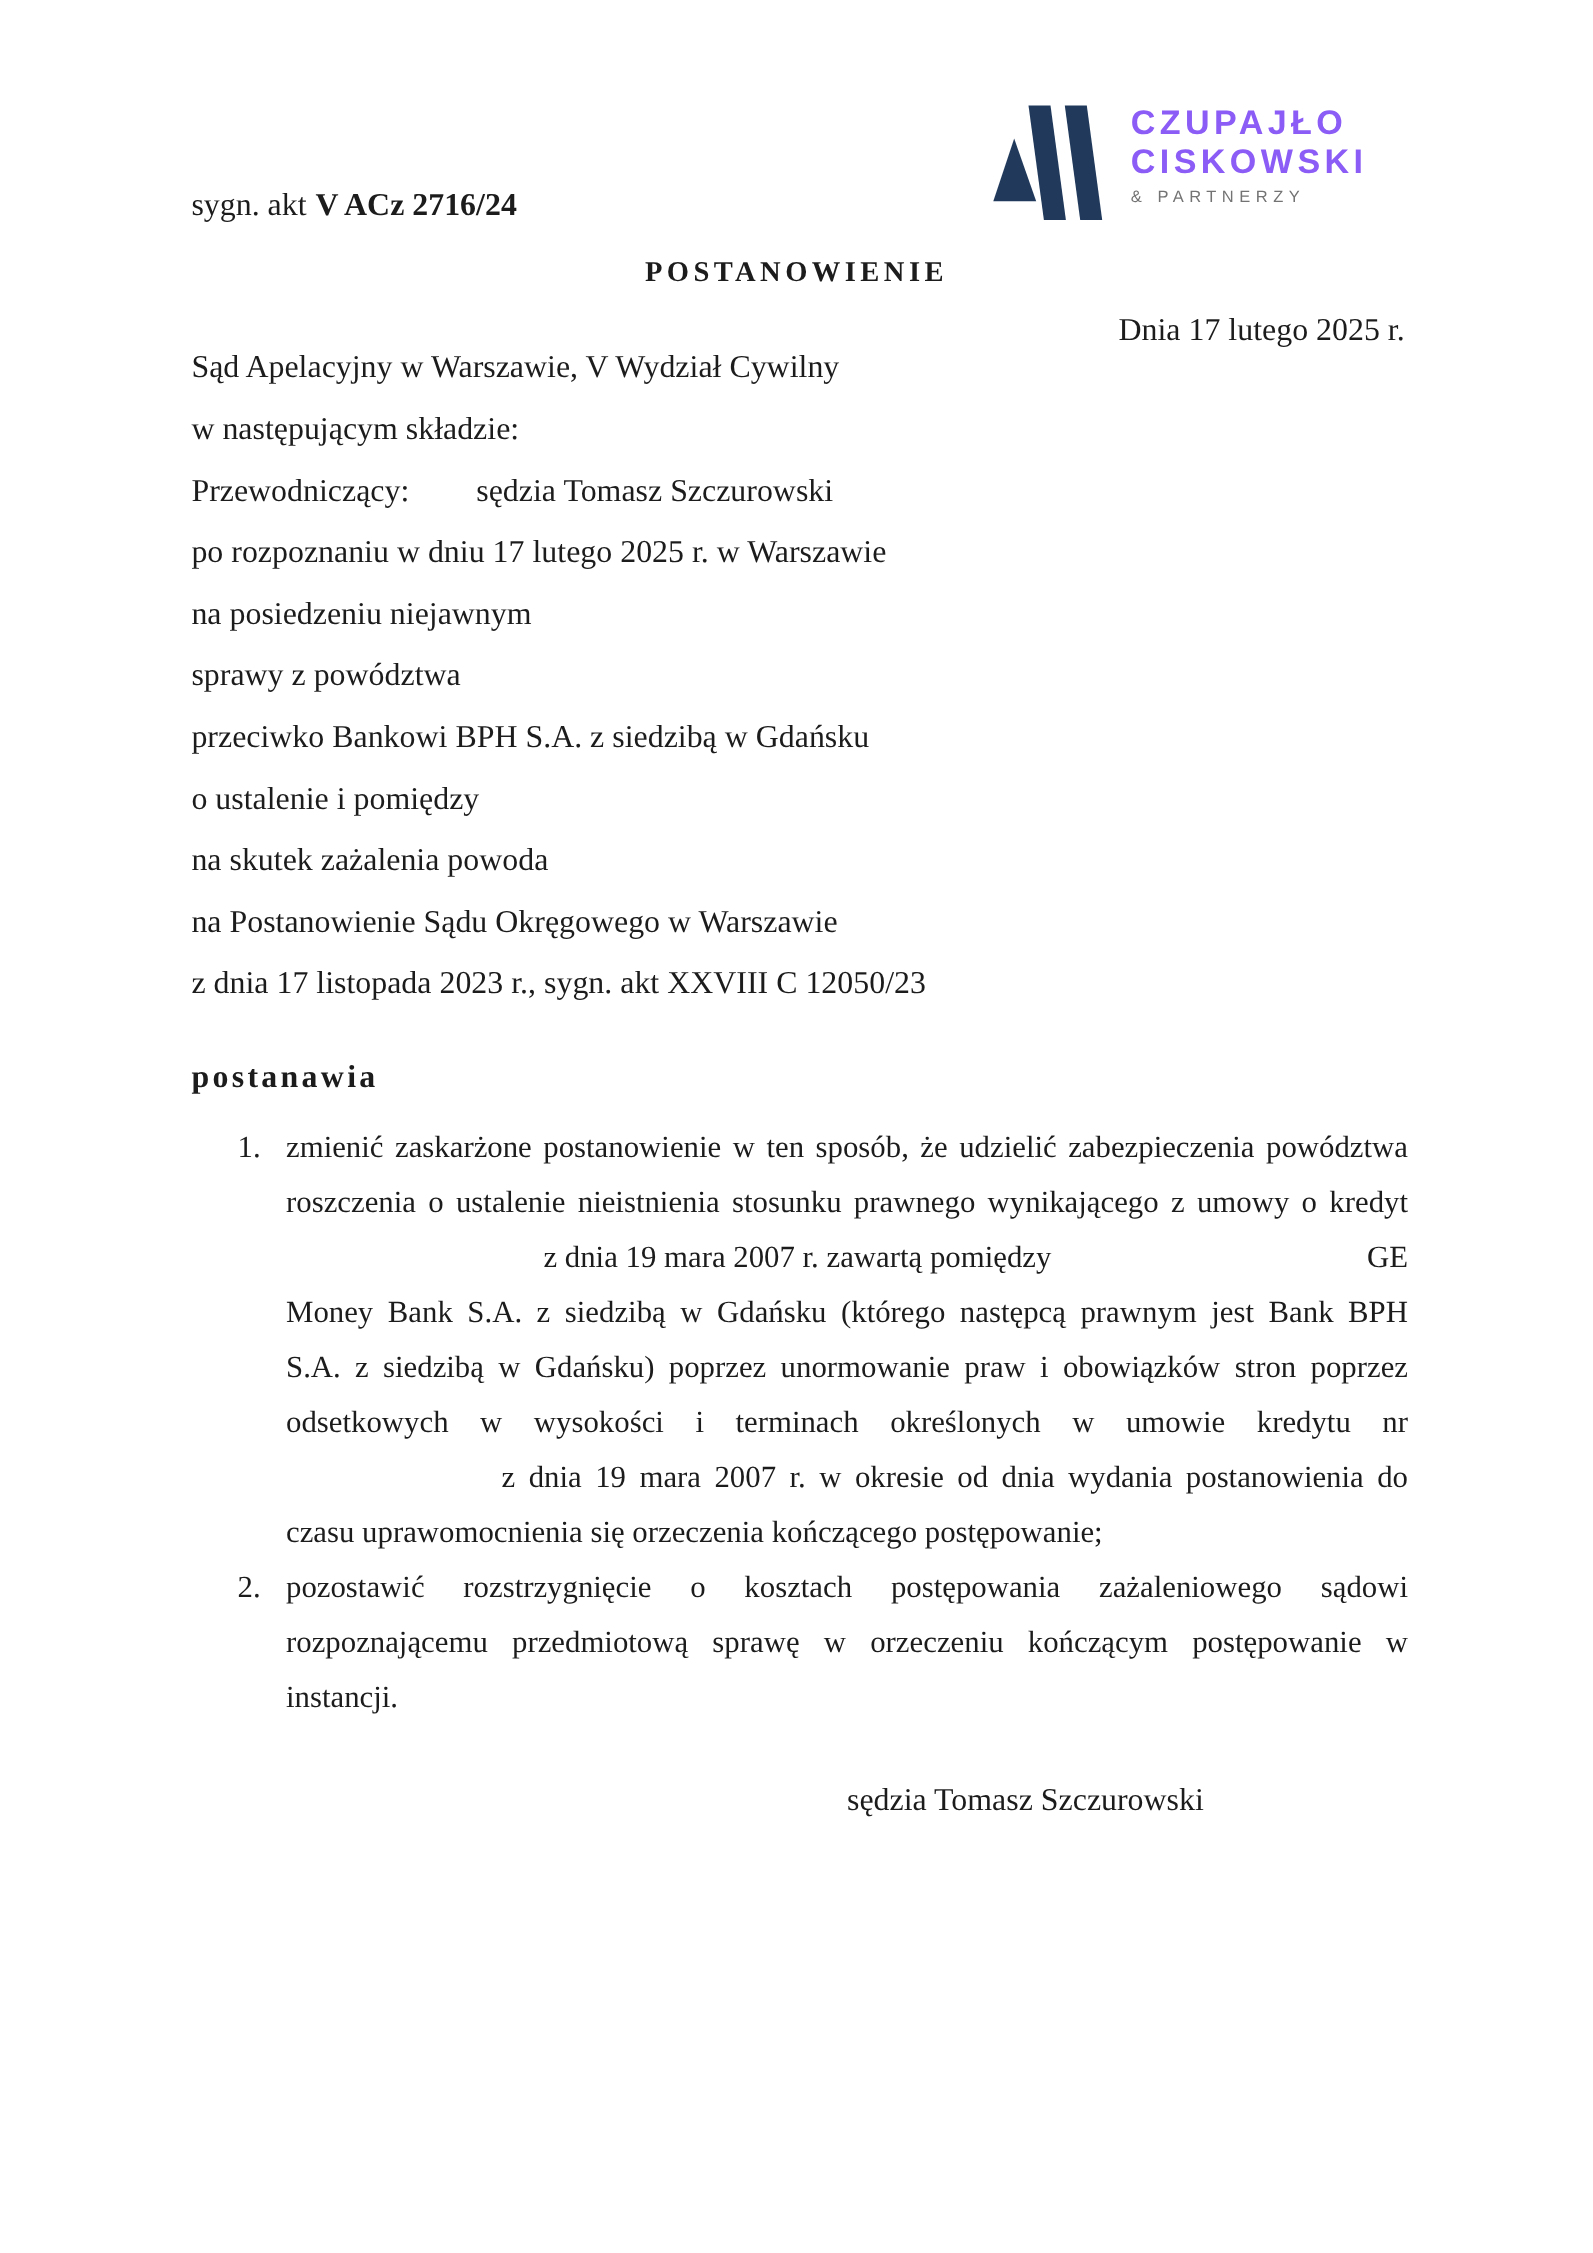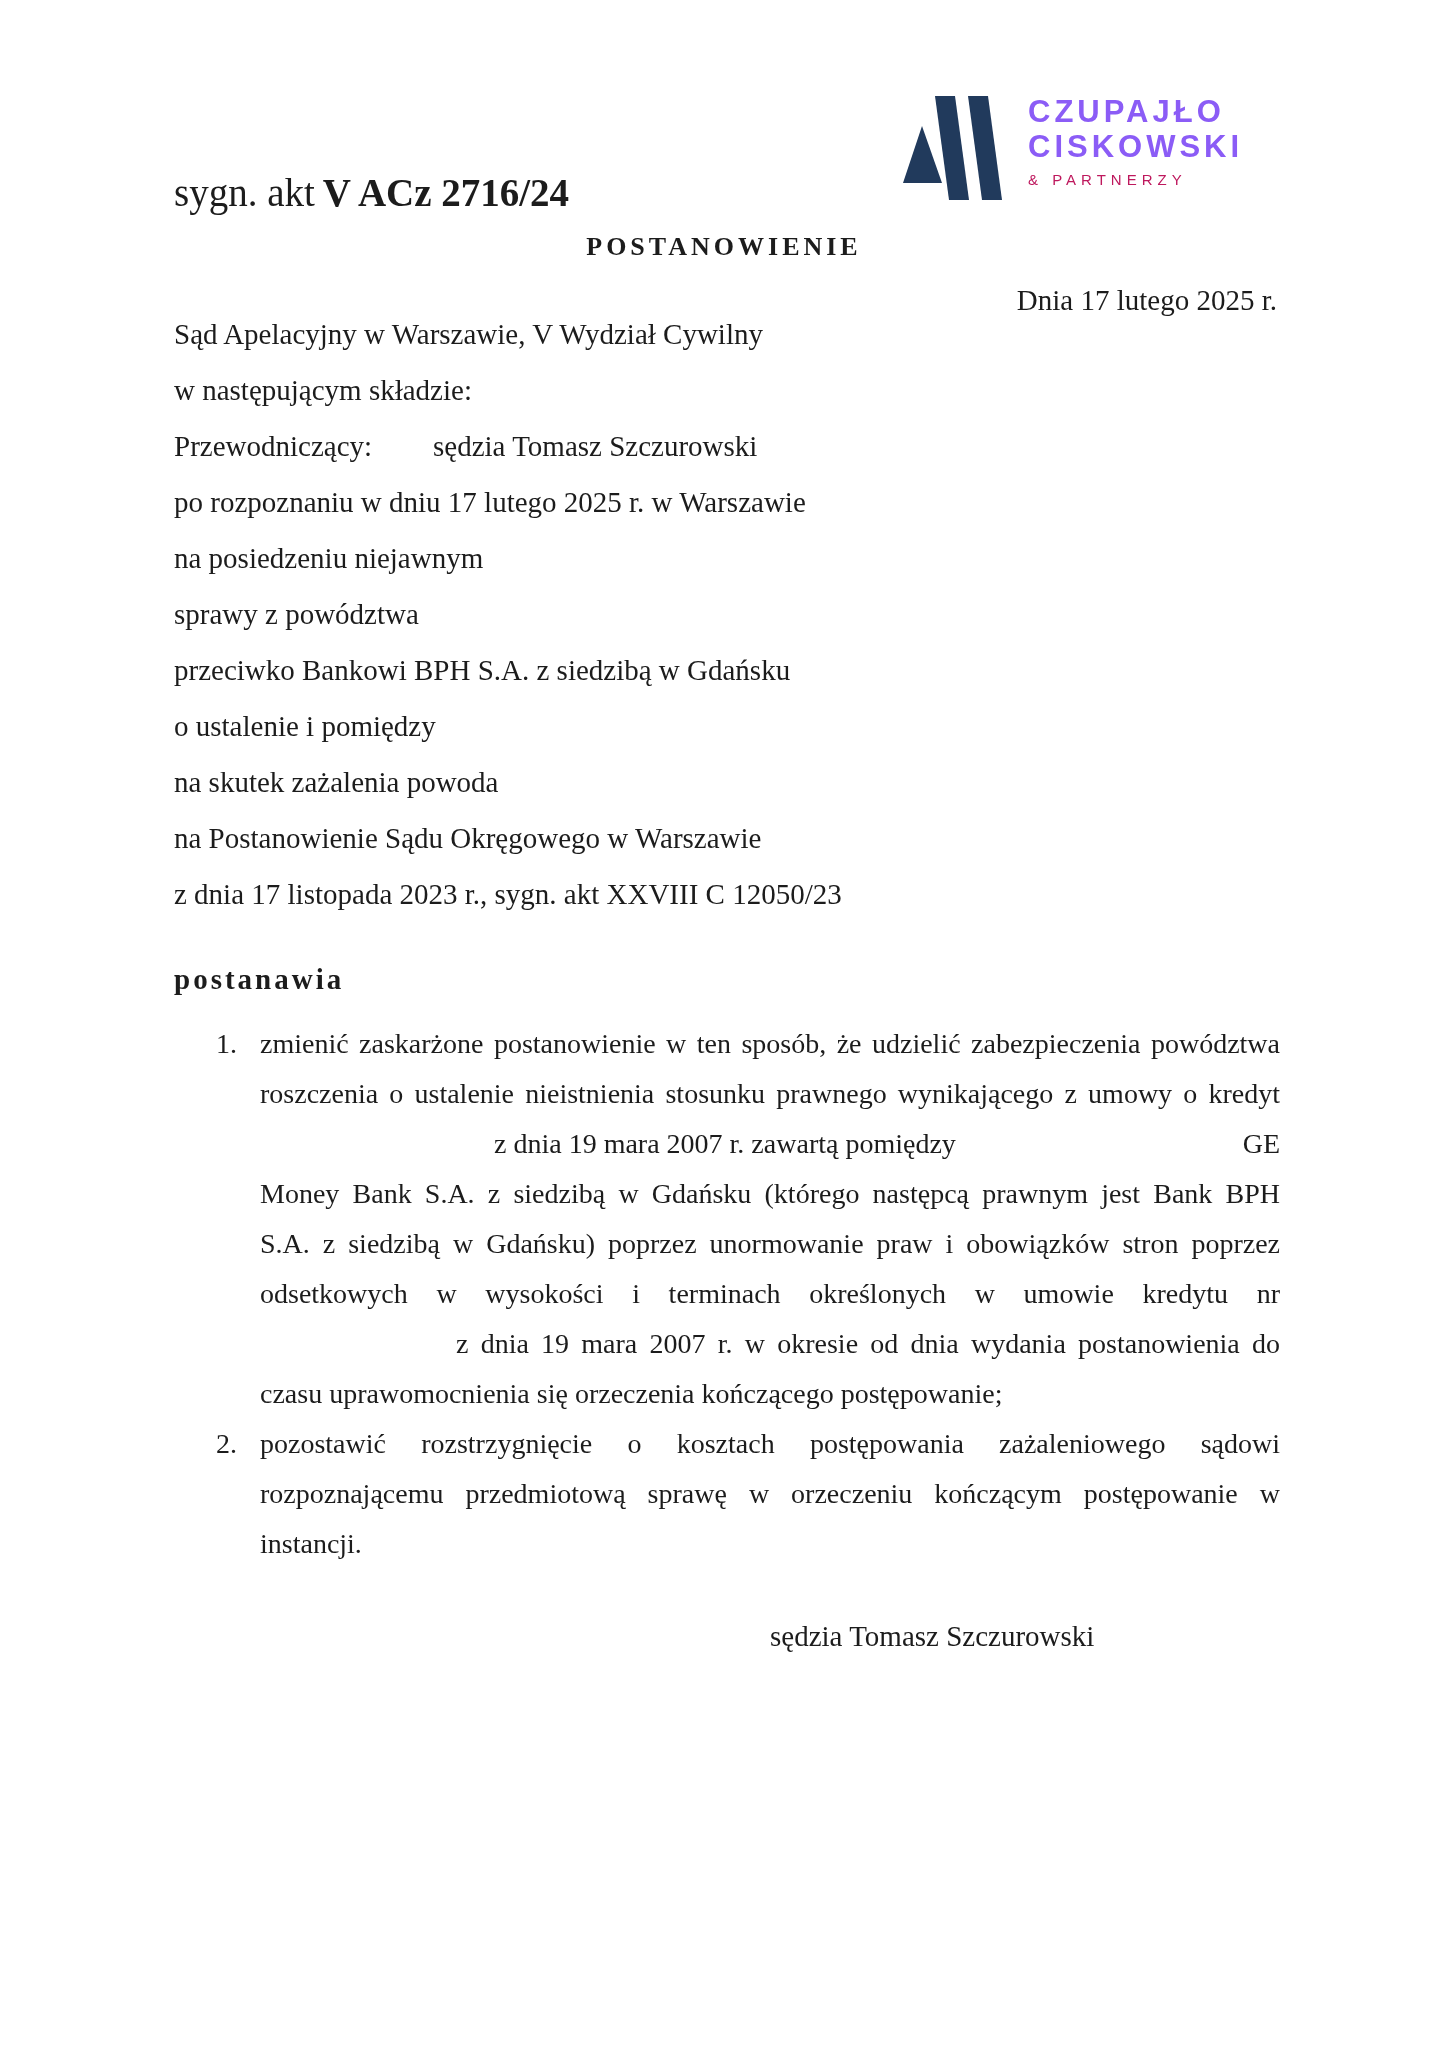--- a/index.html
+++ b/index.html
@@ -10,21 +10,21 @@
     background: #ffffff;
     font-family: "Liberation Serif", serif;
     color: #1c1c1c;
     overflow: hidden;
   }
 
   
   .sygn {
     position: absolute;
     left: 174px; top: 170px;
-    font-size: 39px;
+    font-size: 29px;
     white-space: nowrap;
   }
   .sygn .label { margin-right: 8px; }
   .sygn .value { font-weight: bold; }
 
   .logo {
     position: absolute;
     left: 893px; top: 86px;
     display: flex;
     align-items: flex-start;
@@ -41,21 +41,21 @@
     letter-spacing: 4px;
     line-height: 35px;
     color: #8b5cf6;
     white-space: nowrap;
   }
   .logo-sub {
     margin-top: 7px;
     font-size: 15px;
     font-weight: 500;
     letter-spacing: 5px;
-    color: #be185d;
+    color: #737373;
     white-space: nowrap;
   }
 
   .doc-title {
     position: absolute;
     left: 0; right: 0; top: 232px;
     text-align: center;
     font-size: 26px;
     font-weight: bold;
     letter-spacing: 4px;

